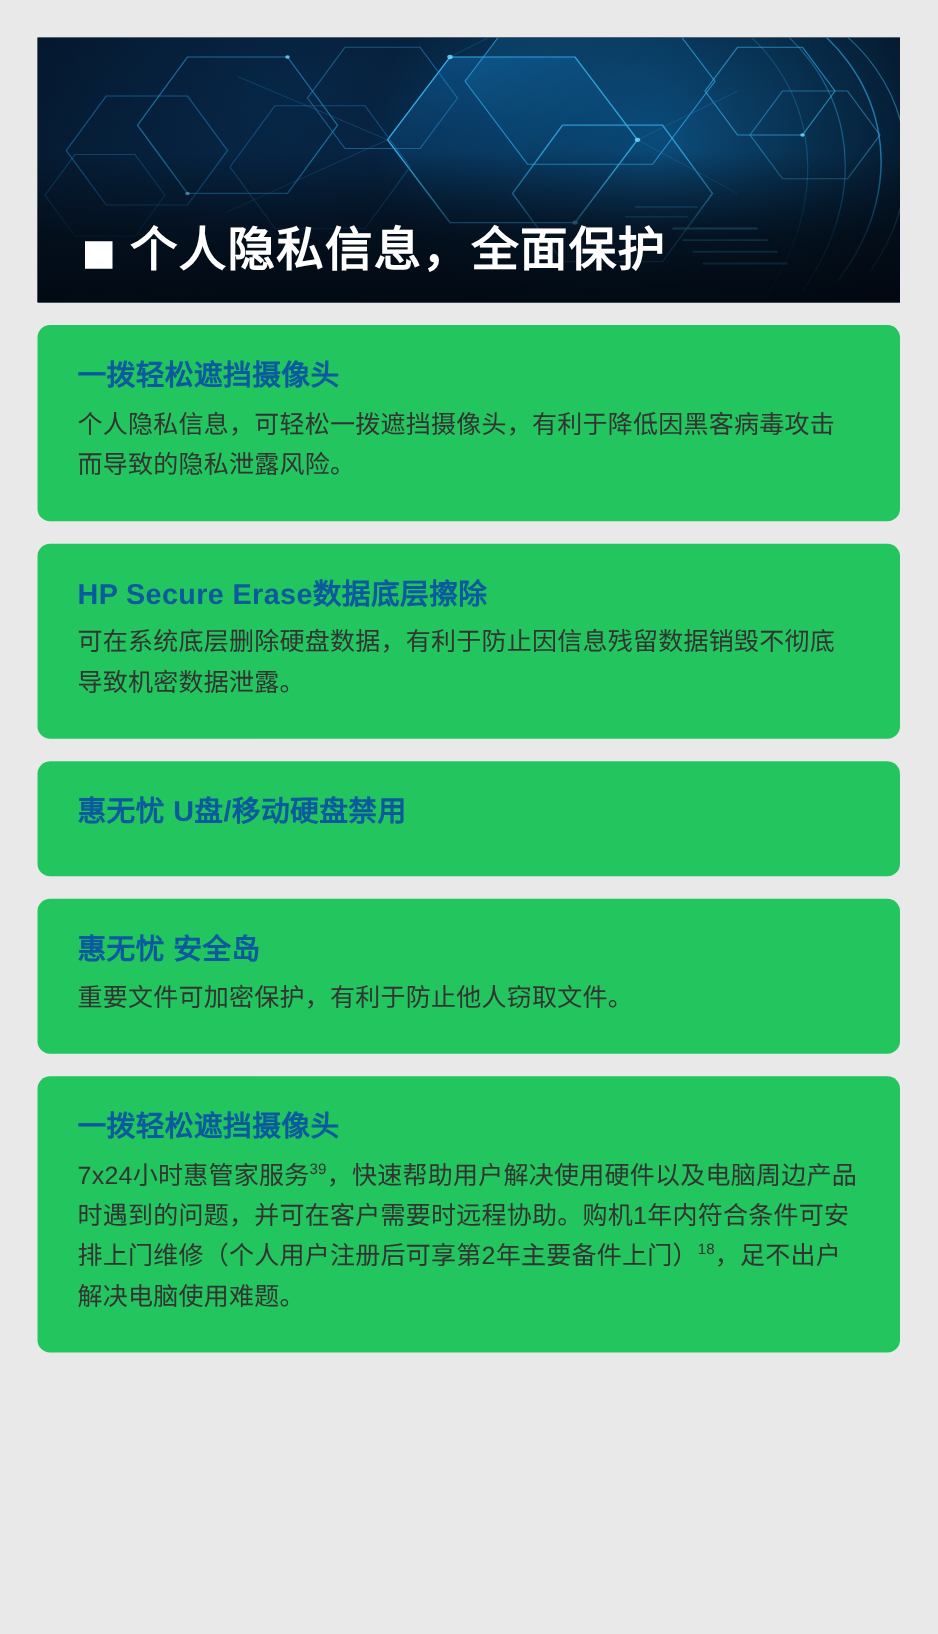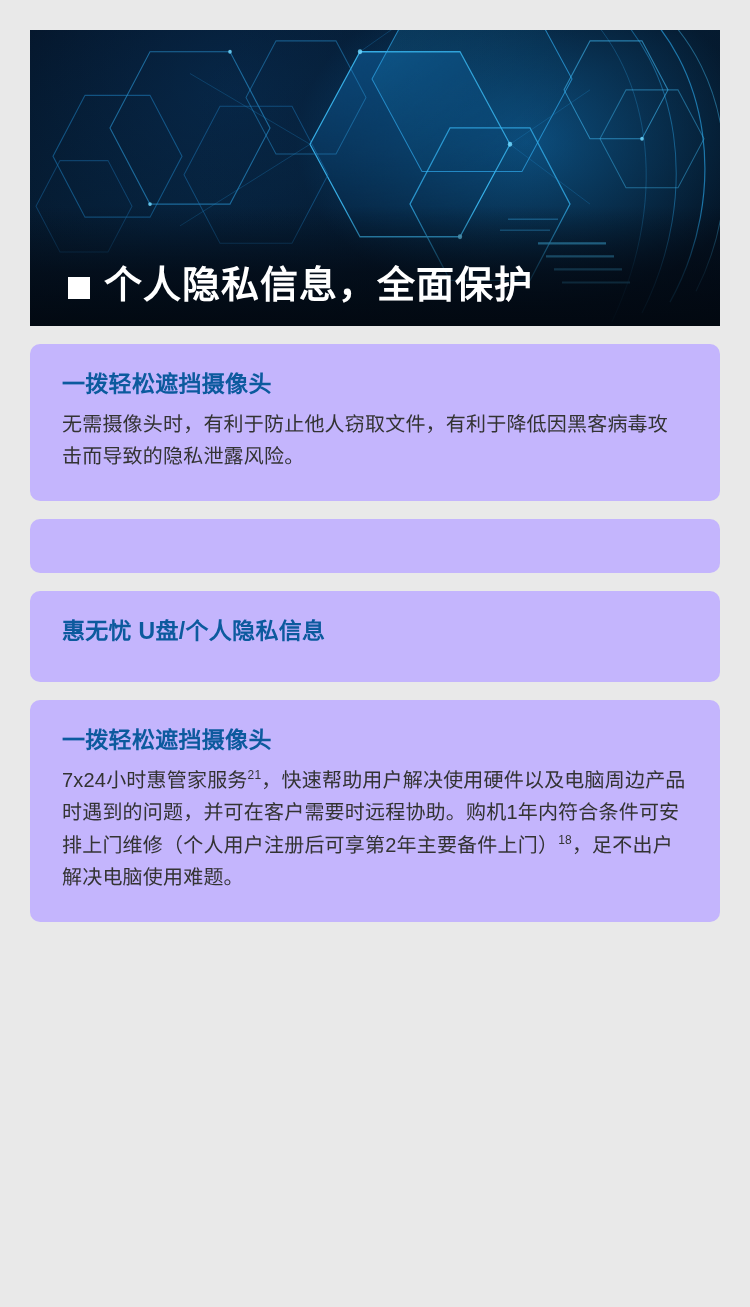--- a/index.html
+++ b/index.html
@@ -19,21 +19,21 @@
     width: 750px;
     height: 1307px;
     background: #e9e9e9;
     position: relative;
   }
 
   
   .hero {
     position: relative;
     margin: 30px 30px 0 30px;
-    height: 296px;
+    height: 212px;
     background: #06121f;
     overflow: hidden;
   }
   .hero-bg {
     position: absolute;
     inset: 0;
     background:
       radial-gradient(ellipse 420px 300px at 72% 38%, rgba(18,120,190,0.55) 0%, rgba(6,30,56,0.25) 55%, rgba(4,14,26,0) 80%),
       radial-gradient(ellipse 500px 400px at 30% 20%, rgba(10,60,110,0.45) 0%, rgba(4,14,26,0) 70%),
       linear-gradient(160deg, #041020 0%, #051a2e 45%, #020a14 100%);
@@ -74,21 +74,21 @@
     letter-spacing: 1px;
     line-height: 1;
     white-space: nowrap;
   }
 
   
   .cards {
     padding: 18px 30px 0 30px;
   }
   .card {
-    background: #c4b5fd;
+    background: #22c55e;
     border-radius: 10px;
     padding: 26px 32px 28px 32px;
     margin-bottom: 18px;
   }
   .card-title {
     color: #0c5a9e;
     font-size: 23px;
     font-weight: bold;
     line-height: 1.25;
     margin-bottom: 9px;
@@ -182,30 +182,36 @@
     <div class="hero-title">
       <div class="hero-square"></div>
       <div class="hero-title-text">个人隐私信息，全面保护</div>
     </div>
   </div>
 
   <div class="cards">
 
     <div class="card">
       <div class="card-title">一拨轻松遮挡摄像头</div>
-      <div class="card-body">无需摄像头时，有利于防止他人窃取文件，有利于降低因黑客病毒攻击而导致的隐私泄露风险。</div>
-    </div>
-
-    <div class="card">
-    </div>
-
-    <div class="card">
-      <div class="card-title">惠无忧 U盘/个人隐私信息</div>
-    </div>
-
+      <div class="card-body">个人隐私信息，可轻松一拨遮挡摄像头，有利于降低因黑客病毒攻击而导致的隐私泄露风险。</div>
+    </div>
+
+    <div class="card">
+      <div class="card-title">HP Secure Erase数据底层擦除</div>
+      <div class="card-body">可在系统底层删除硬盘数据，有利于防止因信息残留数据销毁不彻底导致机密数据泄露。</div>
+    </div>
+
+    <div class="card">
+      <div class="card-title">惠无忧 U盘/移动硬盘禁用</div>
+    </div>
+
+    <div class="card">
+      <div class="card-title">惠无忧 安全岛</div>
+      <div class="card-body">重要文件可加密保护，有利于防止他人窃取文件。</div>
+    </div>
 
     <div class="card">
       <div class="card-title">一拨轻松遮挡摄像头</div>
-      <div class="card-body">7x24小时惠管家服务<sup>21</sup>，快速帮助用户解决使用硬件以及电脑周边产品时遇到的问题，并可在客户需要时远程协助。购机1年内符合条件可安排上门维修（个人用户注册后可享第2年主要备件上门）<sup>18</sup>，足不出户解决电脑使用难题。</div>
+      <div class="card-body">7x24小时惠管家服务<sup>39</sup>，快速帮助用户解决使用硬件以及电脑周边产品时遇到的问题，并可在客户需要时远程协助。购机1年内符合条件可安排上门维修（个人用户注册后可享第2年主要备件上门）<sup>18</sup>，足不出户解决电脑使用难题。</div>
     </div>
 
   </div>
 </div>
 
 </body></html>

